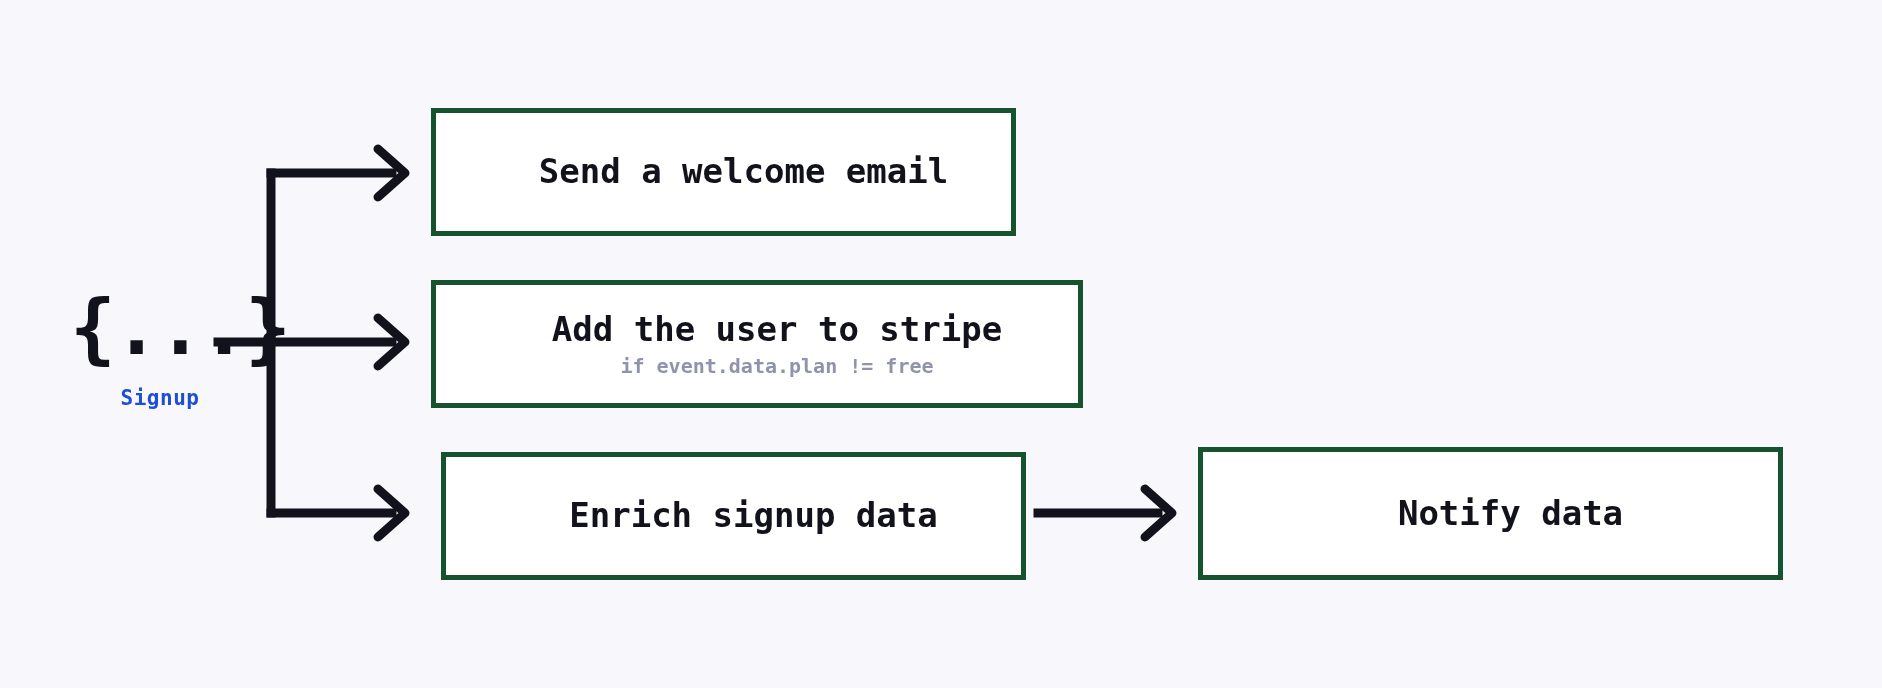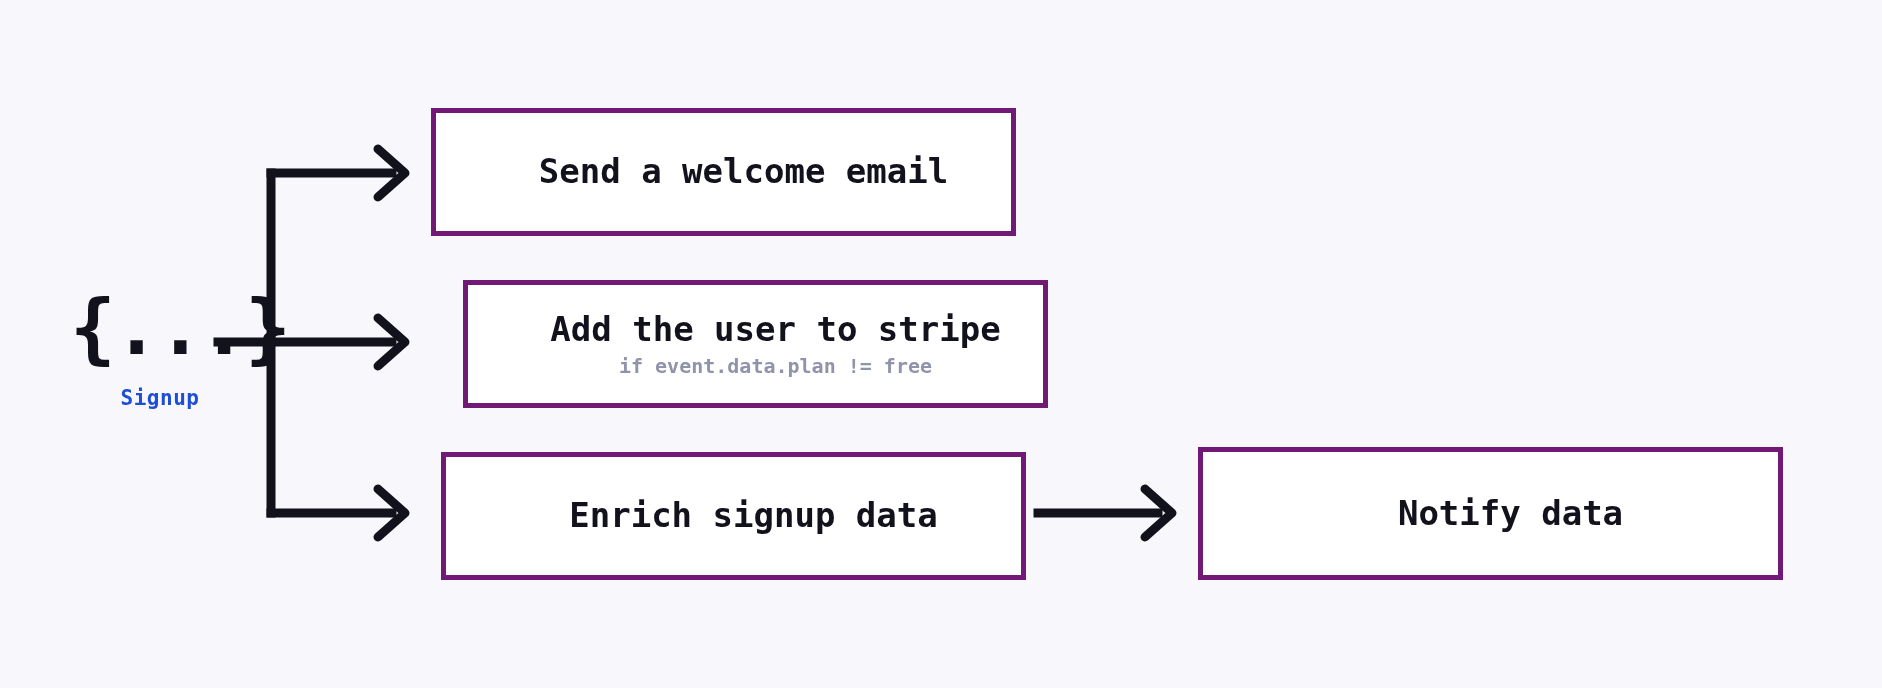--- a/index.html
+++ b/index.html
@@ -54,21 +54,21 @@
     width: 1882px;
     height: 688px;
     pointer-events: none;
   }
 
   
   .step {
     position: absolute;
     box-sizing: border-box;
     background: #ffffff;
-    border: 5px solid #701a75;
+    border: 5px solid #14532d;
     display: flex;
     flex-direction: column;
     align-items: center;
     justify-content: center;
     text-align: right;
     padding-left: 40px;
   }
   .step-title {
     font-family: "DejaVu Sans Mono", monospace;
     font-size: 34px;
@@ -83,21 +83,21 @@
     font-size: 20px;
     font-weight: 700;
     color: #9094ab;
     line-height: 1.2;
     margin-top: 4px;
     white-space: nowrap;
   }
   .step-condition:empty { display: none; }
 
   #step-welcome-email { left: 431px; top: 108px;  width: 585px; height: 128px; }
-  #step-add-to-stripe { left: 431px; top: 280px;  width: 585px; height: 128px; margin-left: 32px; }
+  #step-add-to-stripe { left: 431px; top: 280px;  width: 652px; height: 128px; }
   #step-enrich-data   { left: 441px; top: 452px;  width: 585px; height: 128px; }
   #step-notify-sales  { left: 1198px; top: 447px; width: 585px; height: 133px; }
 </style>
 </head>
 <body>
 
 <div id="canvas">
 
   <div class="trigger">
     <div class="trigger-glyph">{...}</div>

